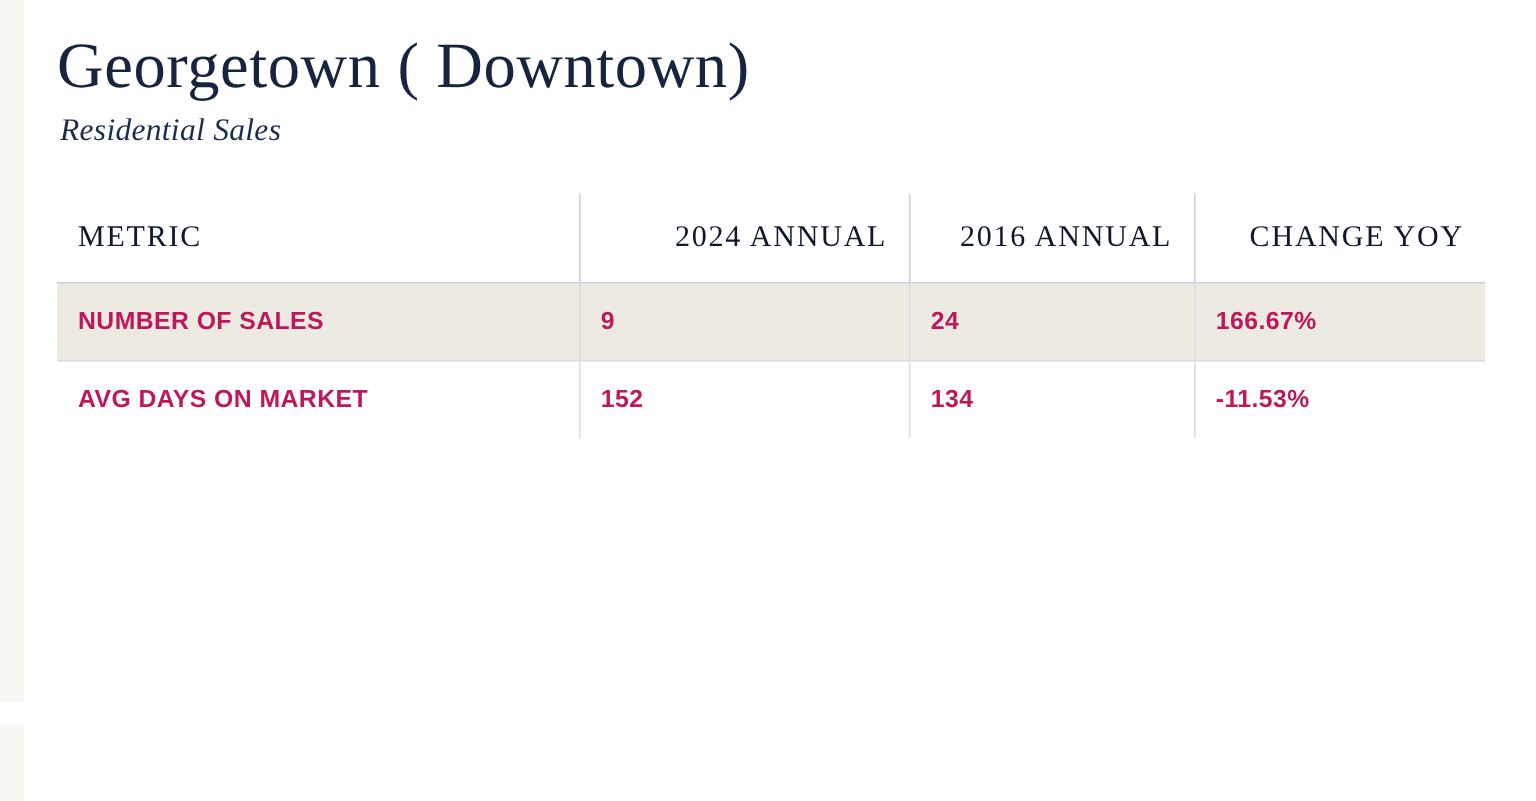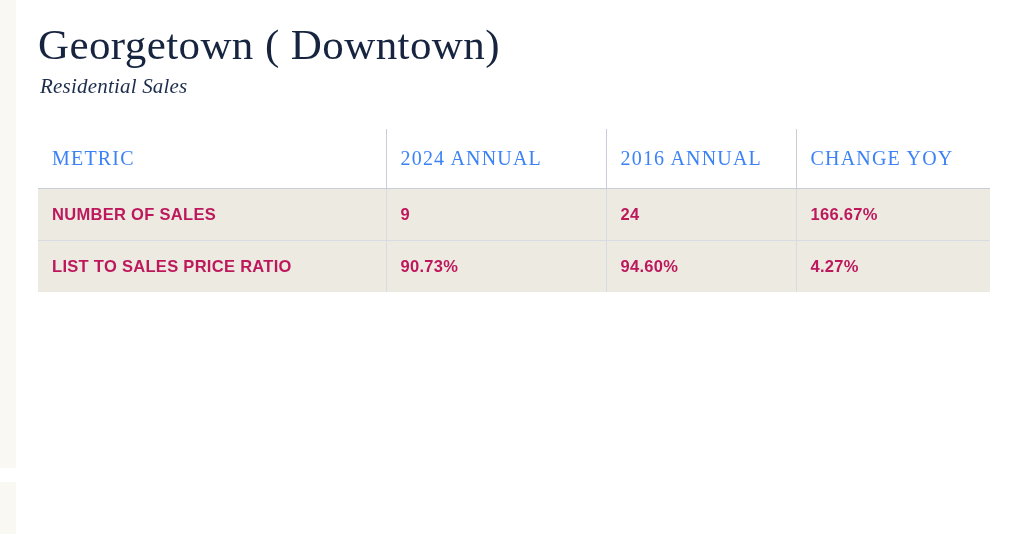--- a/index.html
+++ b/index.html
@@ -73,29 +73,30 @@
   table.metrics col.c0 { width: 348px; }
   table.metrics col.c1 { width: 220px; }
   table.metrics col.c2 { width: 190px; }
   table.metrics col.c3 { width: 194px; }
 
   table.metrics thead th {
     font-family: "Liberation Serif", serif;
     font-size: 20px;
     font-weight: 400;
     letter-spacing: 1.2px;
-    color: #3b82f6;
+    color: #0f172a;
     text-align: left;
     padding: 18px 14px 18px 14px;
     border-bottom: 1px solid #c9cdd6;
     background: #ffffff;
     white-space: nowrap;
   }
   table.metrics thead th.sep {
     border-left: 1px solid #c9cdd6;
+    text-align: right;
   }
   table.metrics tbody td {
     font-family: "Liberation Sans", sans-serif;
     font-size: 16.5px;
     font-weight: bold;
     color: #be185d;
     padding: 16px 14px 16px 14px;
     border-bottom: 1px solid #d8dbe1;
     letter-spacing: 0.3px;
     white-space: nowrap;
@@ -151,25 +152,25 @@
             <th class="sep">CHANGE YOY</th>
           </tr>
         </thead>
         <tbody>
           <tr class="shaded">
             <td>NUMBER OF SALES</td>
             <td class="sep">9</td>
             <td class="sep">24</td>
             <td class="sep">166.67%</td>
           </tr>
-          <tr class="shaded">
-            <td>LIST TO SALES PRICE RATIO</td>
-            <td class="sep">90.73%</td>
-            <td class="sep">94.60%</td>
-            <td class="sep">4.27%</td>
+          <tr class="plain">
+            <td>AVG DAYS ON MARKET</td>
+            <td class="sep">152</td>
+            <td class="sep">134</td>
+            <td class="sep">-11.53%</td>
           </tr>
         </tbody>
       </table>
     </div>
 
   </div>
 
   <div class="bottom-strip"></div>
 </div>
 

